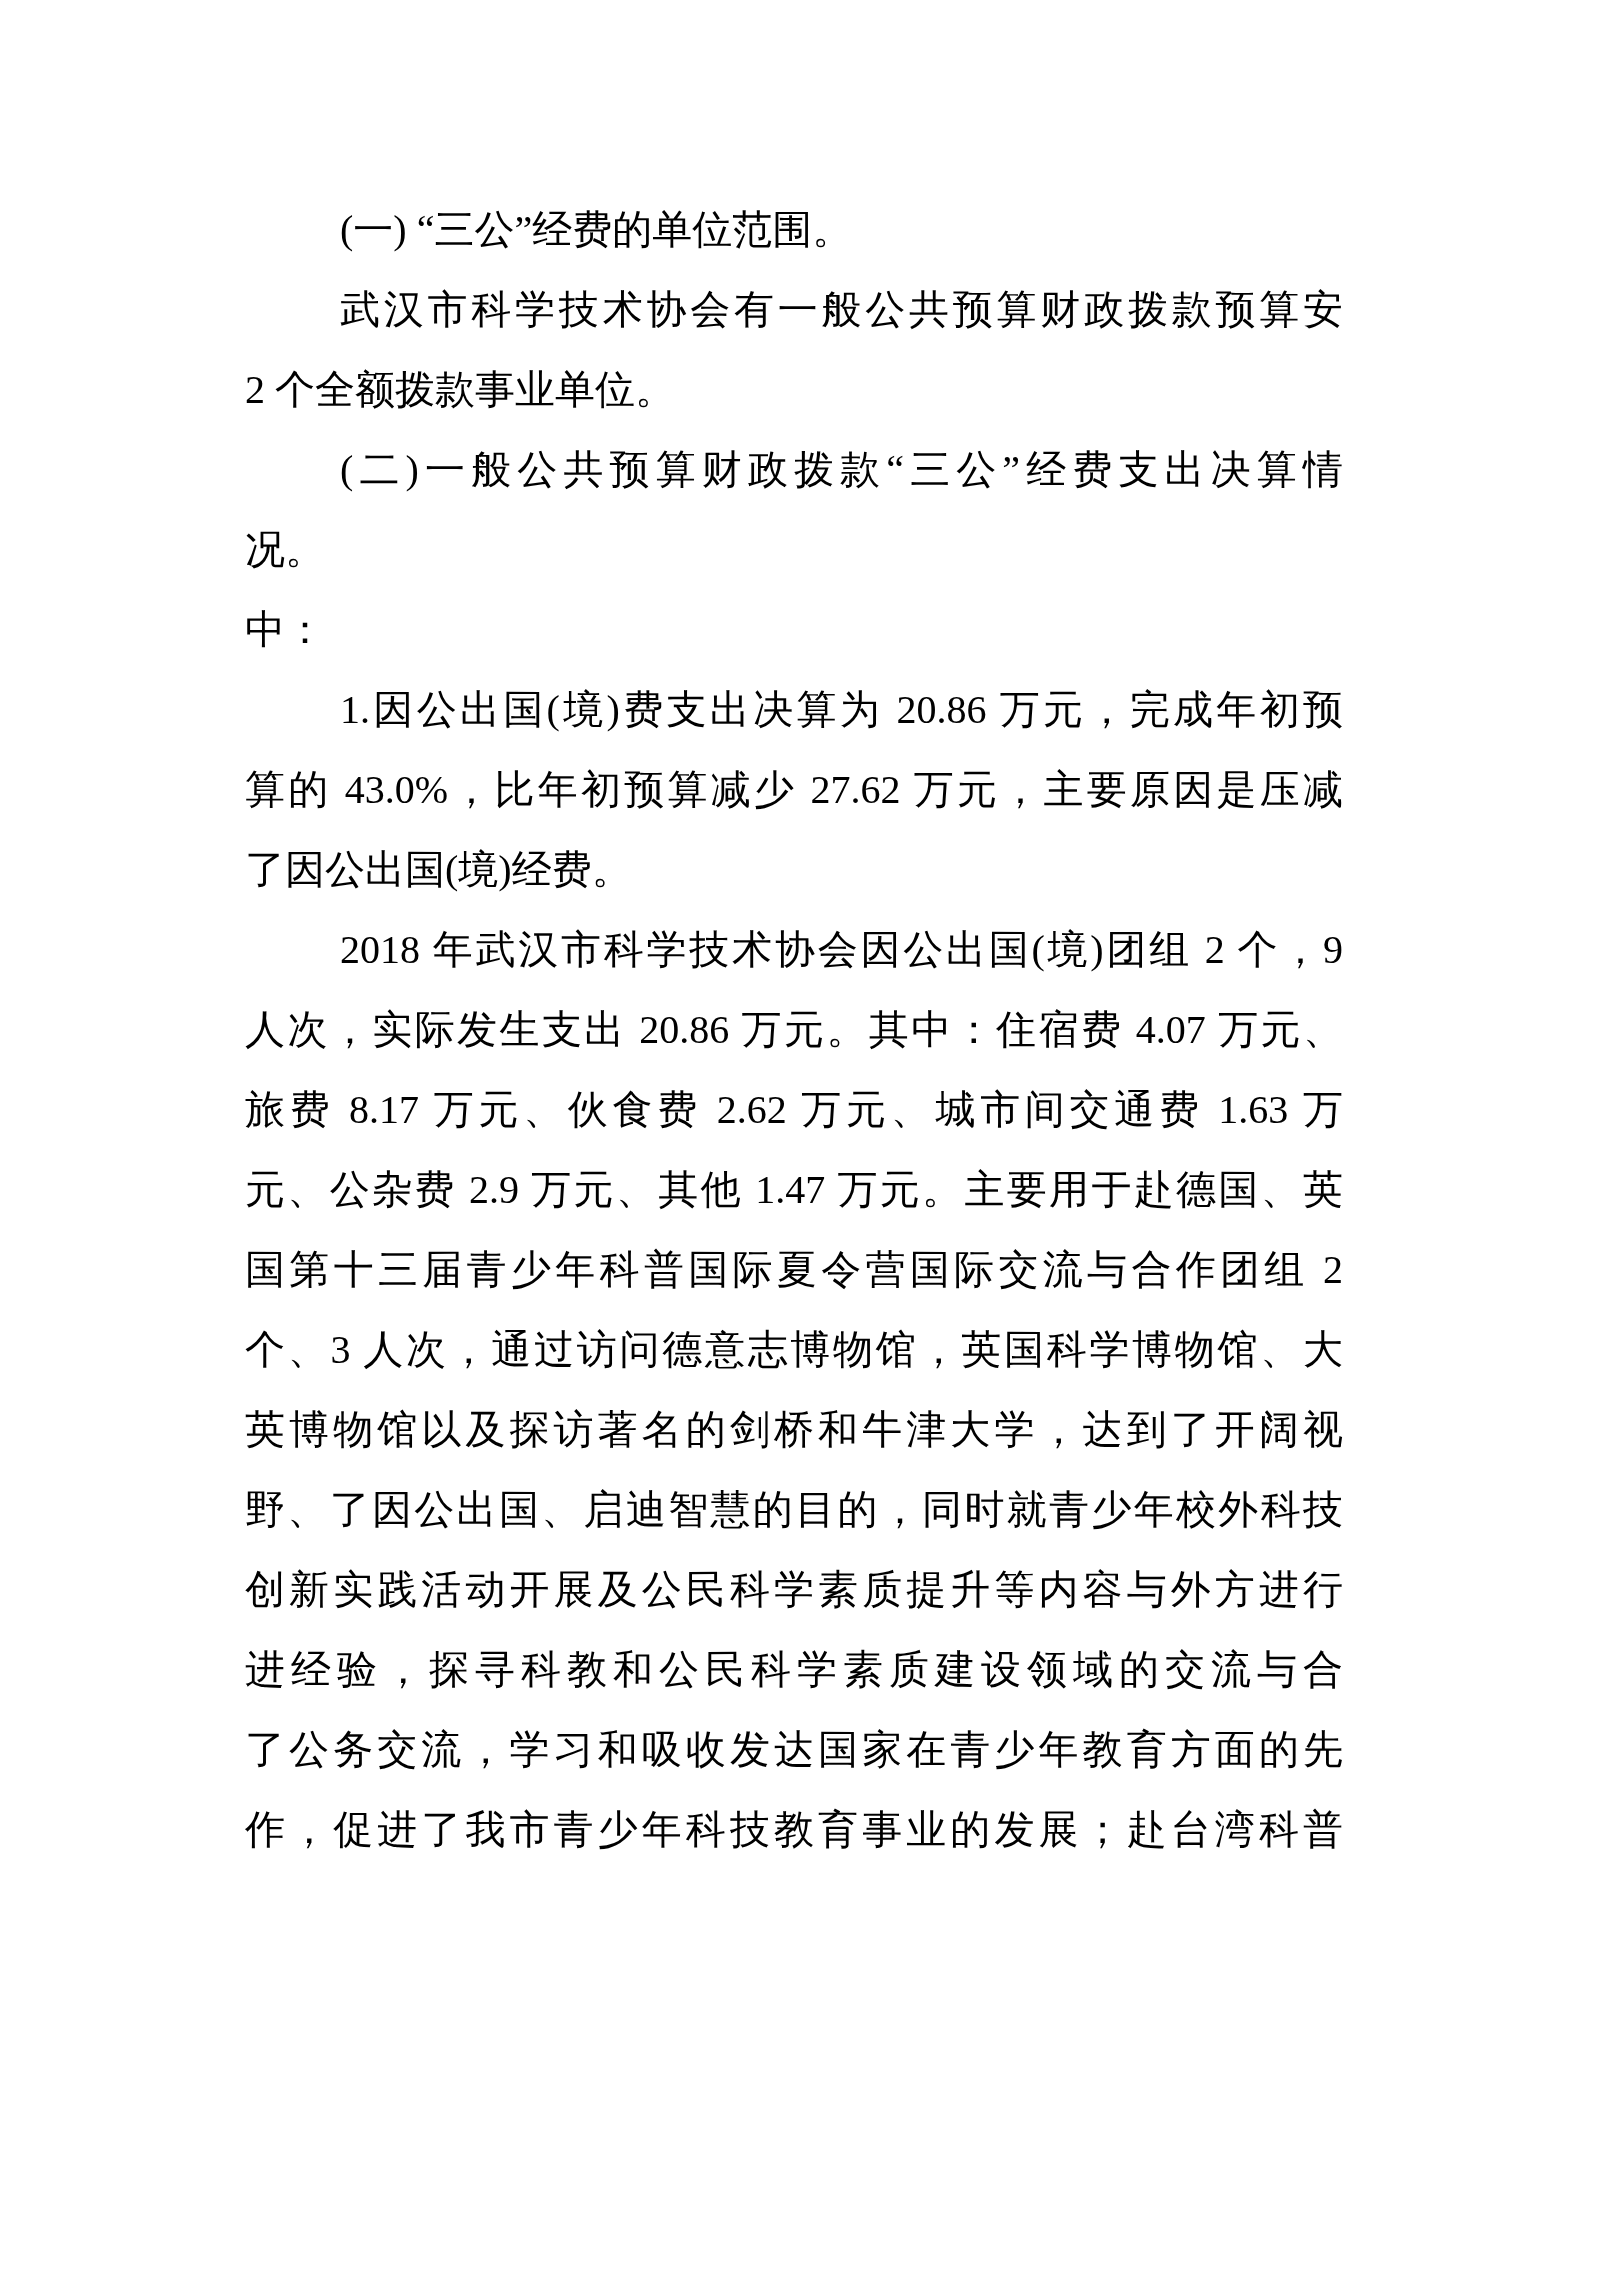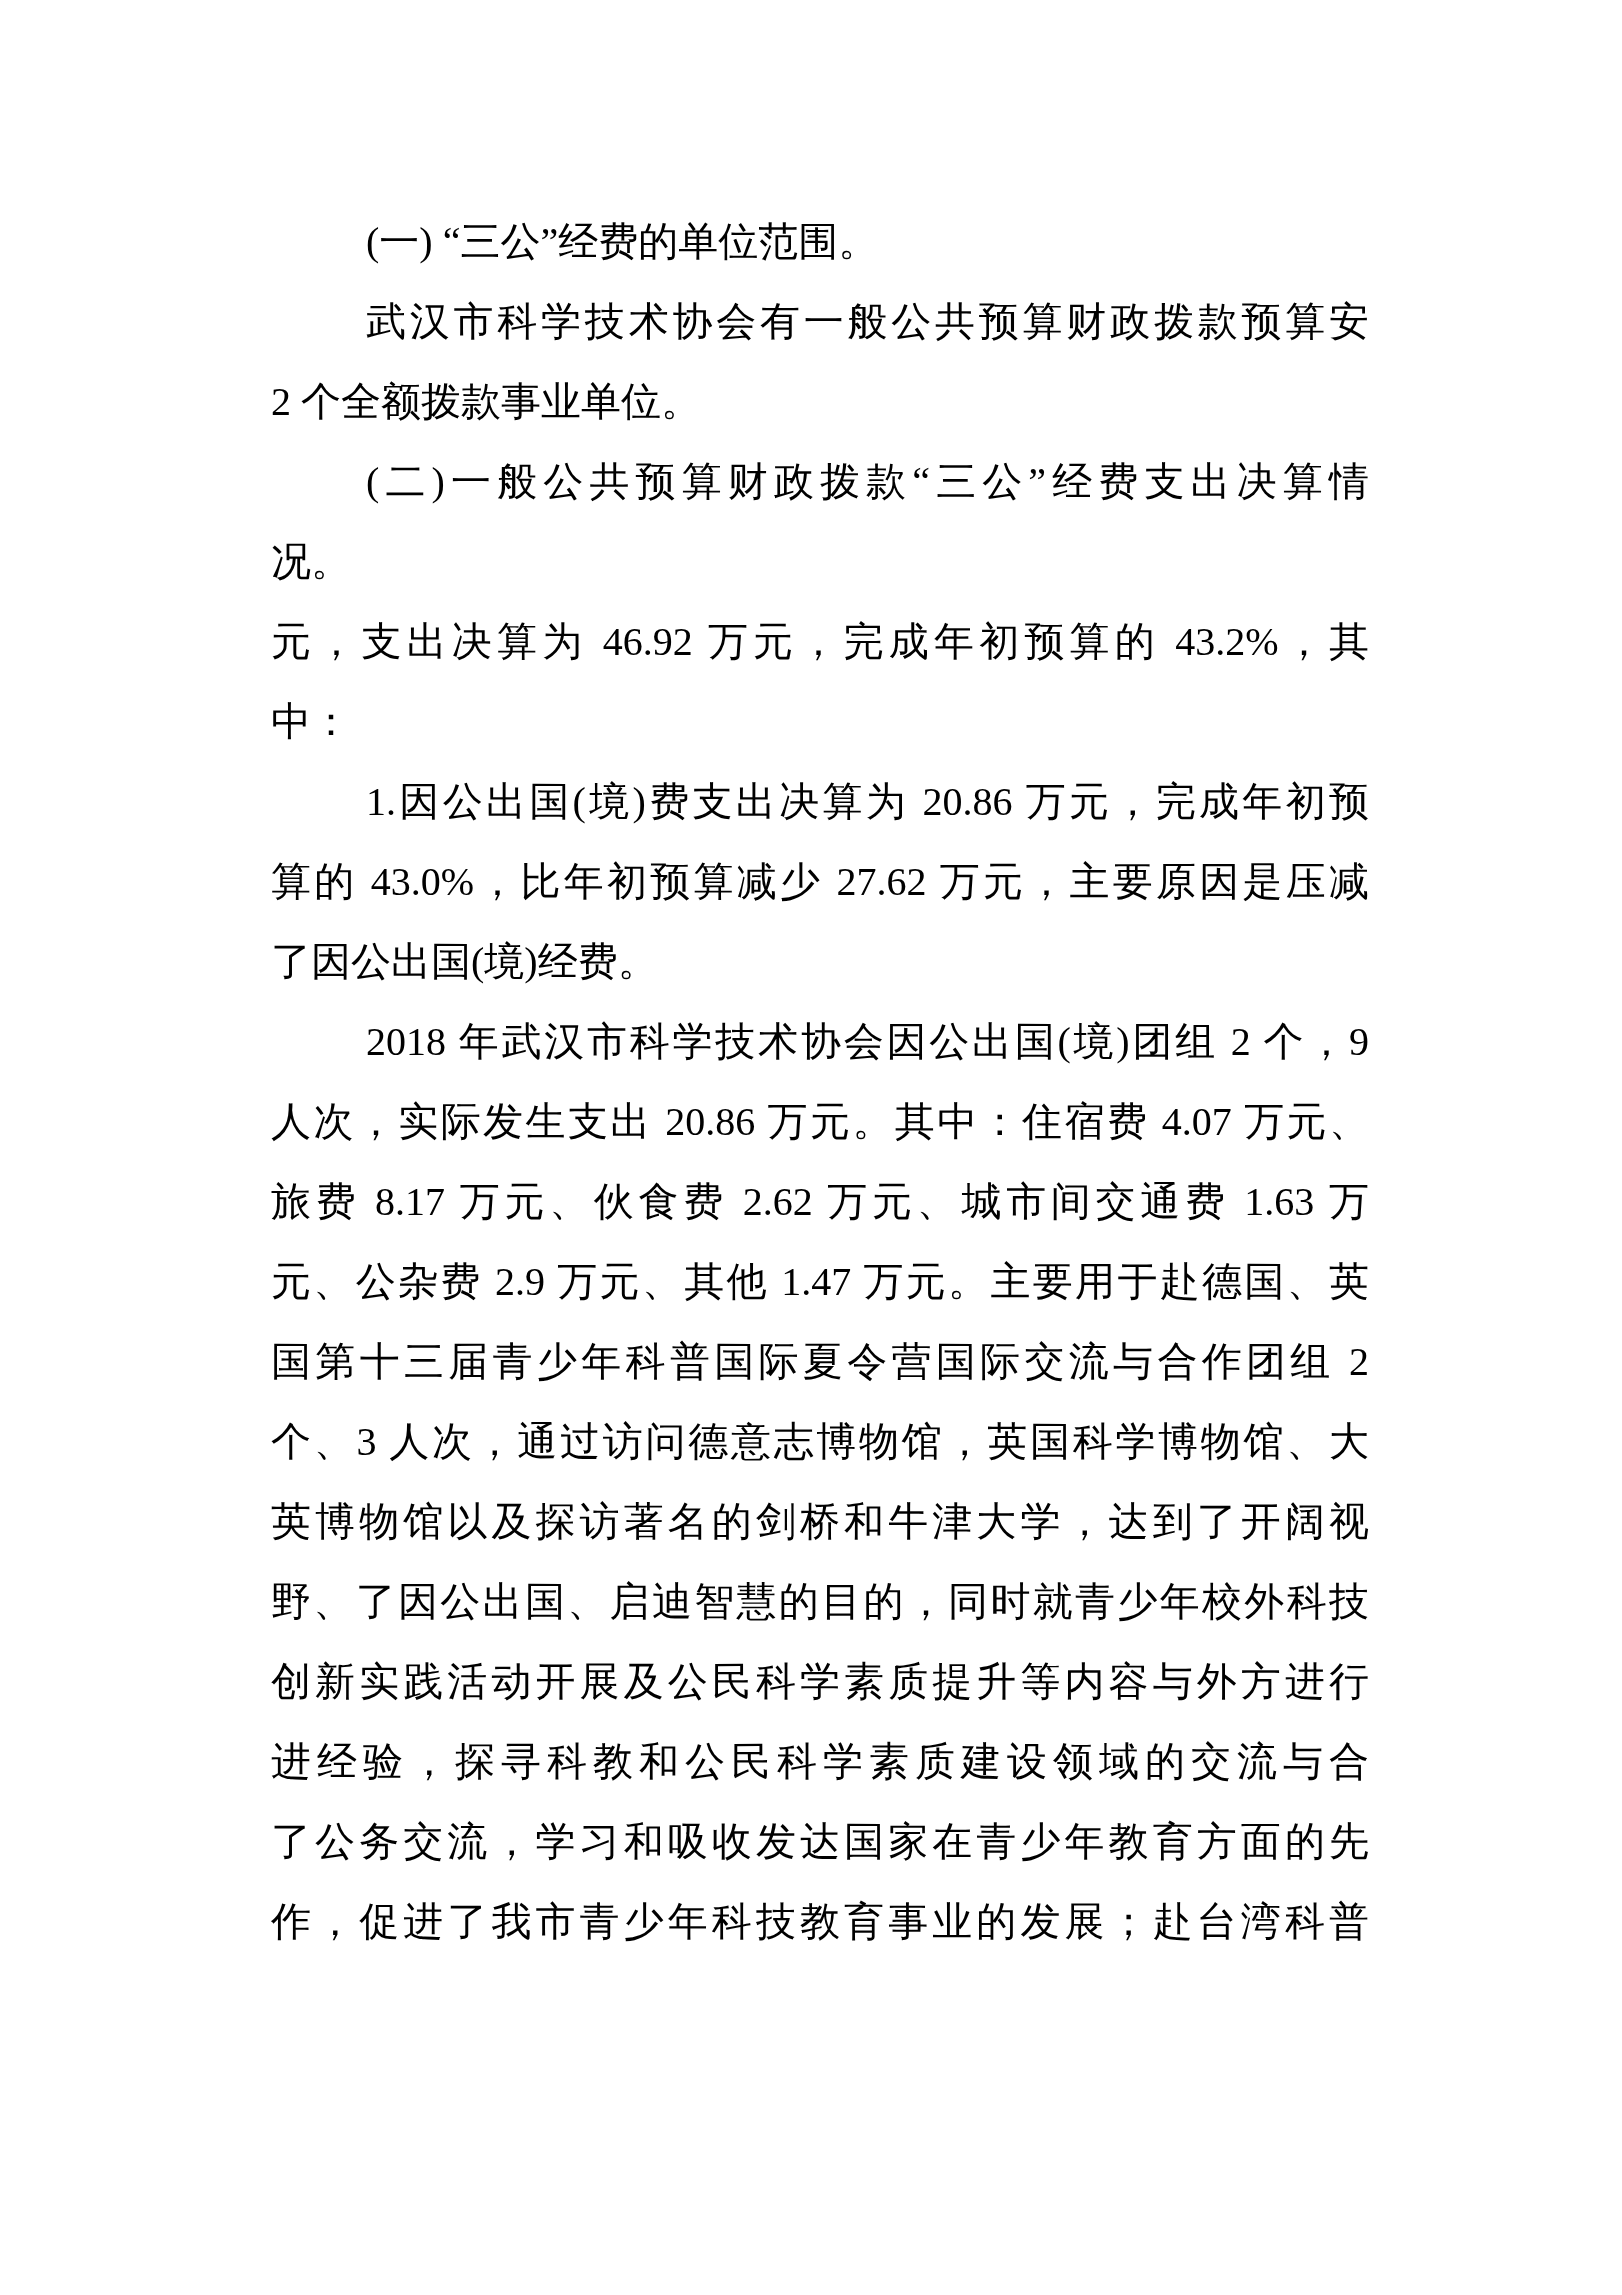--- a/index.html
+++ b/index.html
@@ -12,23 +12,22 @@
     width: 1623px;
     height: 2295px;
     background: #ffffff;
     overflow: hidden;
     font-family: "Liberation Serif", "DejaVu Serif", serif;
     color: #000000;
   }
   .text-block {
     position: absolute;
     left: 245px;
-    top: 202px;
+    top: 190px;
     width: 1098px;
-    margin-left: 26px;
   }
   .line {
     font-size: 40px;
     line-height: 80px;
     height: 80px;
     overflow: hidden;
     white-space: normal;
     letter-spacing: 0;
     color: #000000;
   }
@@ -49,21 +48,20 @@
 </head>
 <body>
 
 <div class="page">
   <div class="text-block" id="doc-body">
       <div class="line plain indent">(一) “三公”经费的单位范围。</div>
       <div class="line justify indent">武汉市科学技术协会有一般公共预算财政拨款预算安</div>
       <div class="line plain">2 个全额拨款事业单位。</div>
       <div class="line justify indent">(二)一般公共预算财政拨款“三公”经费支出决算情</div>
       <div class="line plain">况。</div>
-      <div class="line justify">元，支出决算为 46.92 万元，完成年初预算的 43.2%，其</div>
       <div class="line plain">中：</div>
       <div class="line justify indent">1.因公出国(境)费支出决算为 20.86 万元，完成年初预</div>
       <div class="line justify">算的 43.0%，比年初预算减少 27.62 万元，主要原因是压减</div>
       <div class="line plain">了因公出国(境)经费。</div>
       <div class="line justify indent">2018 年武汉市科学技术协会因公出国(境)团组 2 个，9</div>
       <div class="line justify">人次，实际发生支出 20.86 万元。其中：住宿费 4.07 万元、</div>
       <div class="line justify">旅费 8.17 万元、伙食费 2.62 万元、城市间交通费 1.63 万</div>
       <div class="line justify">元、公杂费 2.9 万元、其他 1.47 万元。主要用于赴德国、英</div>
       <div class="line justify">国第十三届青少年科普国际夏令营国际交流与合作团组 2</div>
       <div class="line justify">个、3 人次，通过访问德意志博物馆，英国科学博物馆、大</div>

